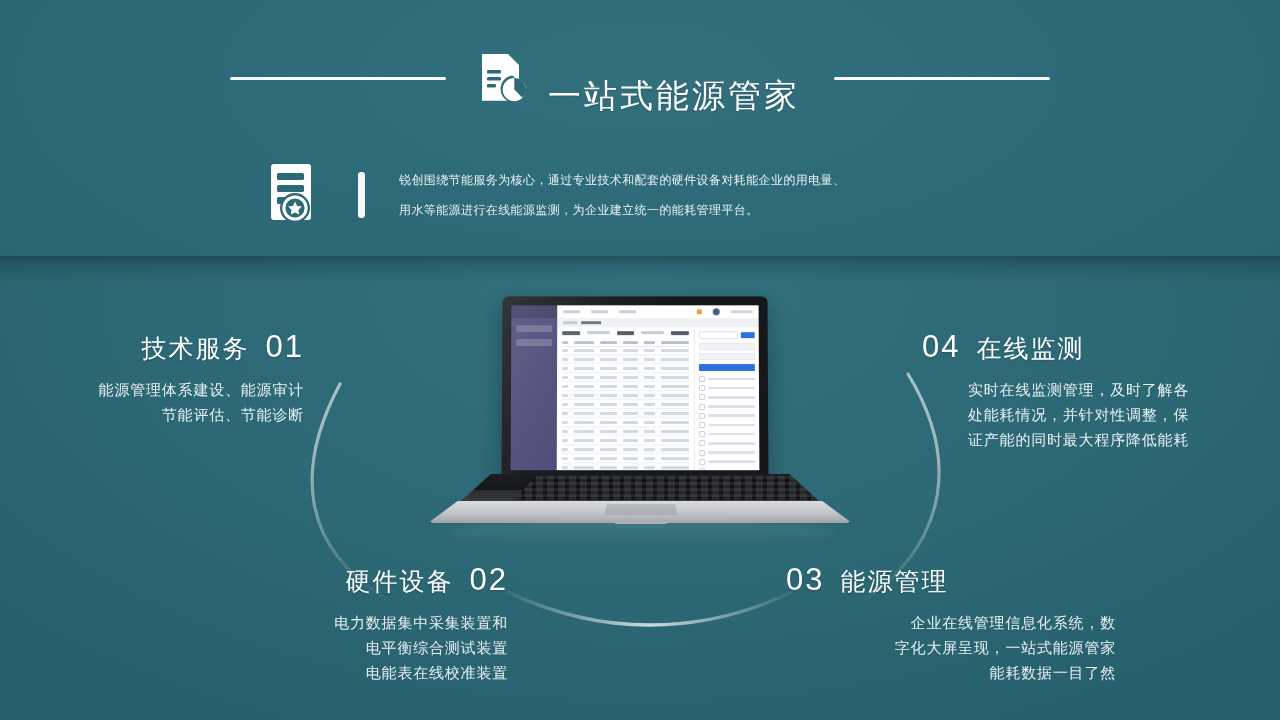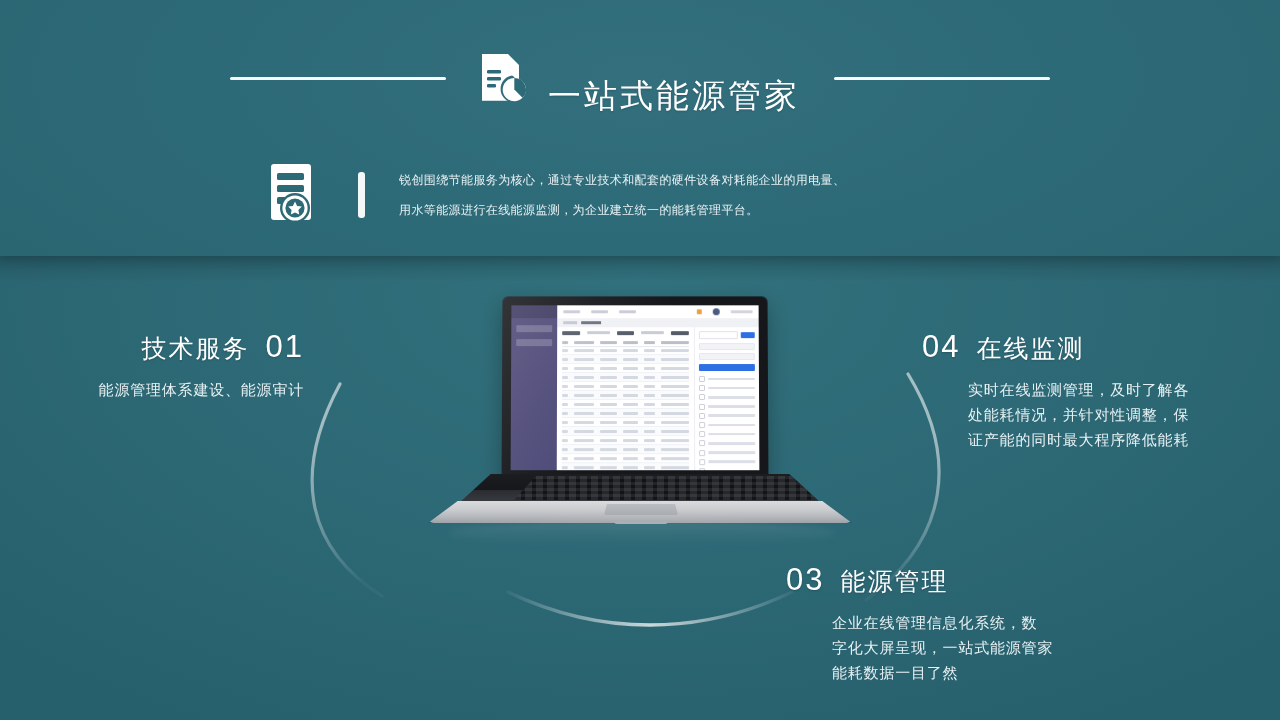--- a/index.html
+++ b/index.html
@@ -177,21 +177,21 @@
   .blk .ttl{font-weight:400;}
   .blk .ln{
     font-size:15px;line-height:25px;color:#e7f1f3;letter-spacing:.8px;
     white-space:nowrap;
   }
   #blk01{left:12px;top:330px;width:292px;text-align:right;}
   #blk04{left:922px;top:330px;width:330px;text-align:left;}
   #blk04 .body{padding-left:46px;}
   #blk02{left:196px;top:563px;width:312px;text-align:right;}
   #blk03{left:786px;top:563px;width:330px;text-align:left;}
-  #blk03 .body{padding-left:46px;}
+  #blk03 .body{padding-left:46px;text-align:right;}
   #blk01 .hd,#blk02 .hd{justify-content:flex-end;}
 </style>
 </head>
 <body>
 
 <div class="stage">
 
   <div class="top-panel"></div>
   <div class="under-shadow"></div>
 
@@ -480,35 +480,47 @@
     <div class="refl"></div>
   </div>
 
   <div class="blk" id="blk01">
     <div class="hd">
       <span class="ttl">技术服务</span>
       <span class="num">01</span>
     </div>
     <div class="body">
       <div class="ln">能源管理体系建设、能源审计</div>
+      <div class="ln">节能评估、节能诊断</div>
     </div>
   </div>
 
   <div class="blk" id="blk04">
     <div class="hd">
       <span class="num">04</span>
       <span class="ttl">在线监测</span>
     </div>
     <div class="body">
       <div class="ln">实时在线监测管理，及时了解各</div>
       <div class="ln">处能耗情况，并针对性调整，保</div>
       <div class="ln">证产能的同时最大程序降低能耗</div>
     </div>
   </div>
 
+  <div class="blk" id="blk02">
+    <div class="hd">
+      <span class="ttl">硬件设备</span>
+      <span class="num">02</span>
+    </div>
+    <div class="body">
+      <div class="ln">电力数据集中采集装置和</div>
+      <div class="ln">电平衡综合测试装置</div>
+      <div class="ln">电能表在线校准装置</div>
+    </div>
+  </div>
 
   <div class="blk" id="blk03">
     <div class="hd">
       <span class="num">03</span>
       <span class="ttl">能源管理</span>
     </div>
     <div class="body">
       <div class="ln">企业在线管理信息化系统，数</div>
       <div class="ln">字化大屏呈现，一站式能源管家</div>
       <div class="ln">能耗数据一目了然</div>

